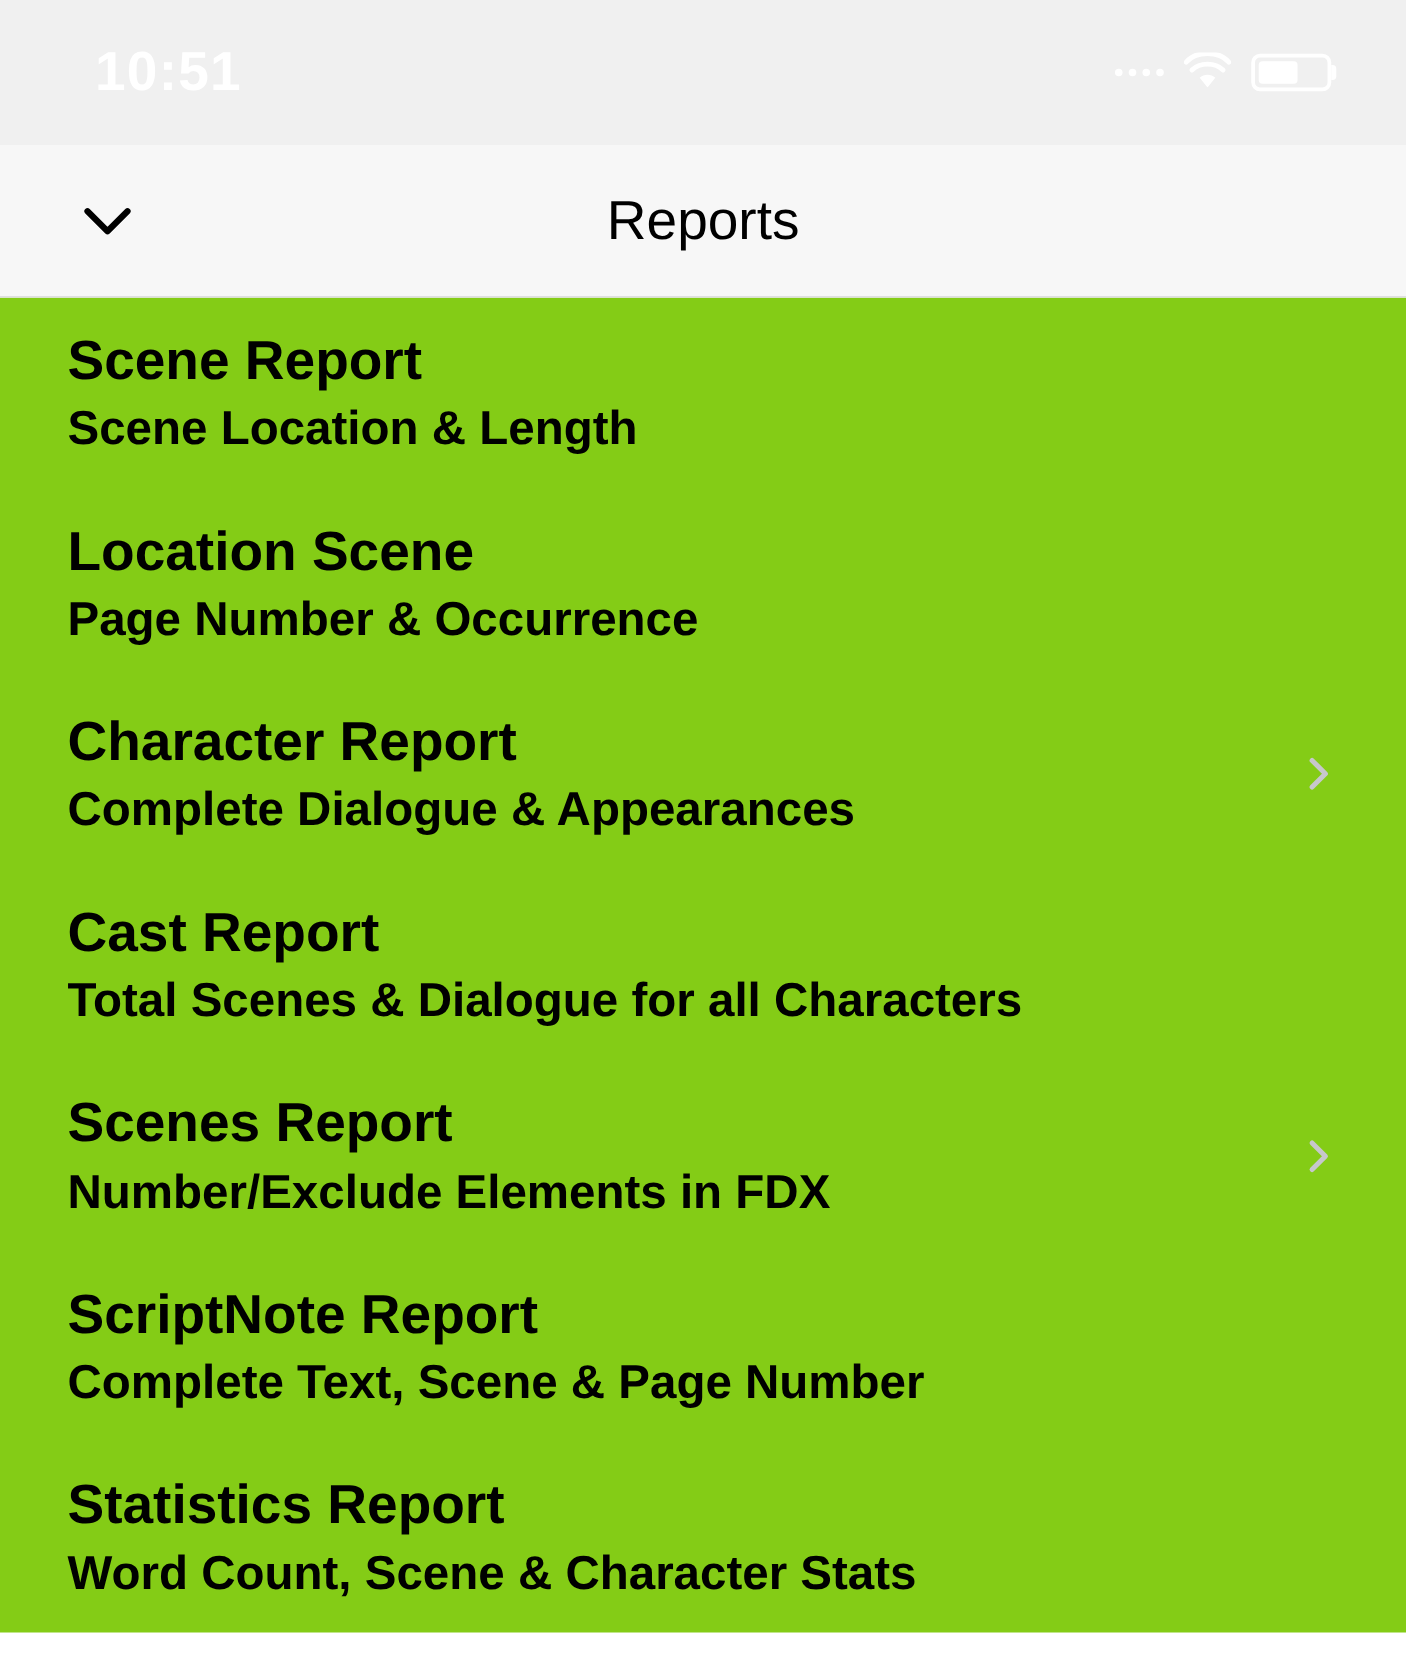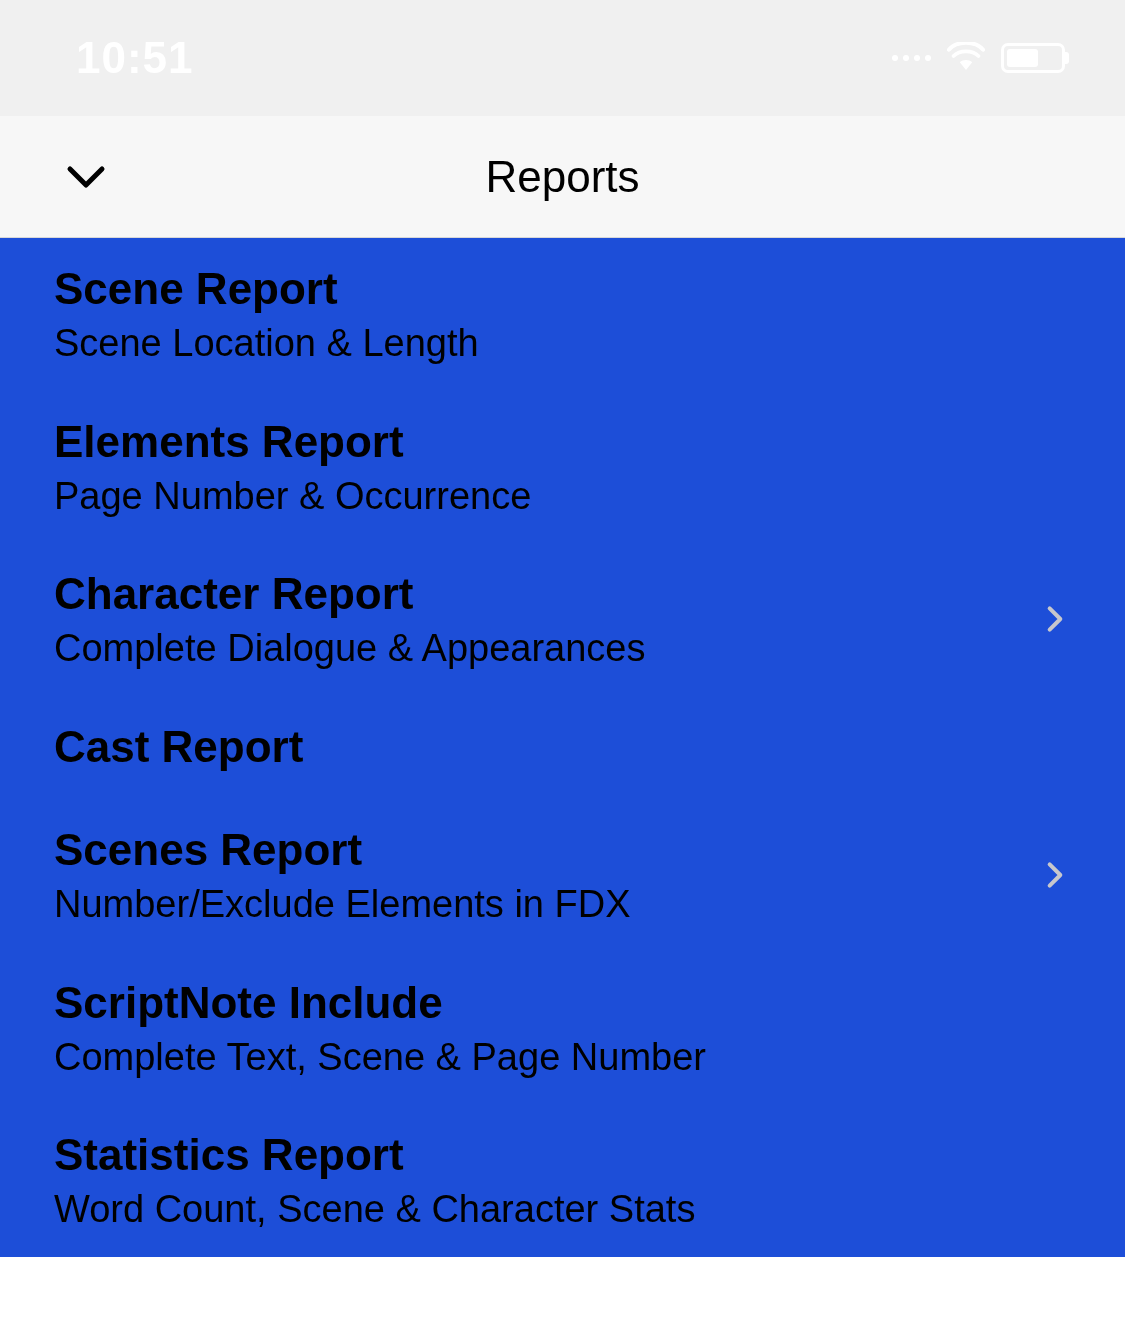--- a/index.html
+++ b/index.html
@@ -93,42 +93,42 @@
     }
     .header-title {
       position: absolute;
       left: 50%;
       transform: translateX(-50%);
       font-size: 44px;
       font-weight: 400;
       color: #000000;
     }
     .list {
-      background: #1d4ed8;
+      background: #84cc16;
     }
     .list-item {
       padding: 22px 54px 22px 54px;
       display: flex;
       align-items: center;
       justify-content: space-between;
       cursor: pointer;
     }
     .list-item-content {
       flex: 1;
     }
     .list-item-title {
       font-size: 44px;
       font-weight: 600;
       color: #000000;
       line-height: 1.3;
       margin-bottom: 2px;
     }
     .list-item-subtitle {
       font-size: 38px;
-      font-weight: 400;
+      font-weight: 700;
       color: #000000;
       line-height: 1.3;
     }
     .disclosure-chevron {
       width: 32px;
       height: 32px;
       flex-shrink: 0;
       margin-left: 20px;
     }
   </style>
@@ -169,54 +169,55 @@
 <div class="list">
   <div class="list-item">
     <div class="list-item-content">
       <div class="list-item-title">Scene Report</div>
       <div class="list-item-subtitle">Scene Location &amp; Length</div>
     </div>
   </div>
 
   <div class="list-item">
     <div class="list-item-content">
-      <div class="list-item-title">Elements Report</div>
+      <div class="list-item-title">Location Scene</div>
       <div class="list-item-subtitle">Page Number &amp; Occurrence</div>
     </div>
   </div>
 
   <div class="list-item">
     <div class="list-item-content">
       <div class="list-item-title">Character Report</div>
       <div class="list-item-subtitle">Complete Dialogue &amp; Appearances</div>
     </div>
     <svg class="disclosure-chevron" viewBox="0 0 24 24">
       <path d="M8 4 L16 12 L8 20" stroke="#c7c7cc" stroke-width="3" fill="none" stroke-linecap="round" stroke-linejoin="round"></path>
     </svg>
   </div>
 
   <div class="list-item">
     <div class="list-item-content">
       <div class="list-item-title">Cast Report</div>
+      <div class="list-item-subtitle">Total Scenes &amp; Dialogue for all Characters</div>
     </div>
   </div>
 
   <div class="list-item">
     <div class="list-item-content">
       <div class="list-item-title">Scenes Report</div>
       <div class="list-item-subtitle">Number/Exclude Elements in FDX</div>
     </div>
     <svg class="disclosure-chevron" viewBox="0 0 24 24">
       <path d="M8 4 L16 12 L8 20" stroke="#c7c7cc" stroke-width="3" fill="none" stroke-linecap="round" stroke-linejoin="round"></path>
     </svg>
   </div>
 
   <div class="list-item">
     <div class="list-item-content">
-      <div class="list-item-title">ScriptNote Include</div>
+      <div class="list-item-title">ScriptNote Report</div>
       <div class="list-item-subtitle">Complete Text, Scene &amp; Page Number</div>
     </div>
   </div>
 
   <div class="list-item">
     <div class="list-item-content">
       <div class="list-item-title">Statistics Report</div>
       <div class="list-item-subtitle">Word Count, Scene &amp; Character Stats</div>
     </div>
   </div>

